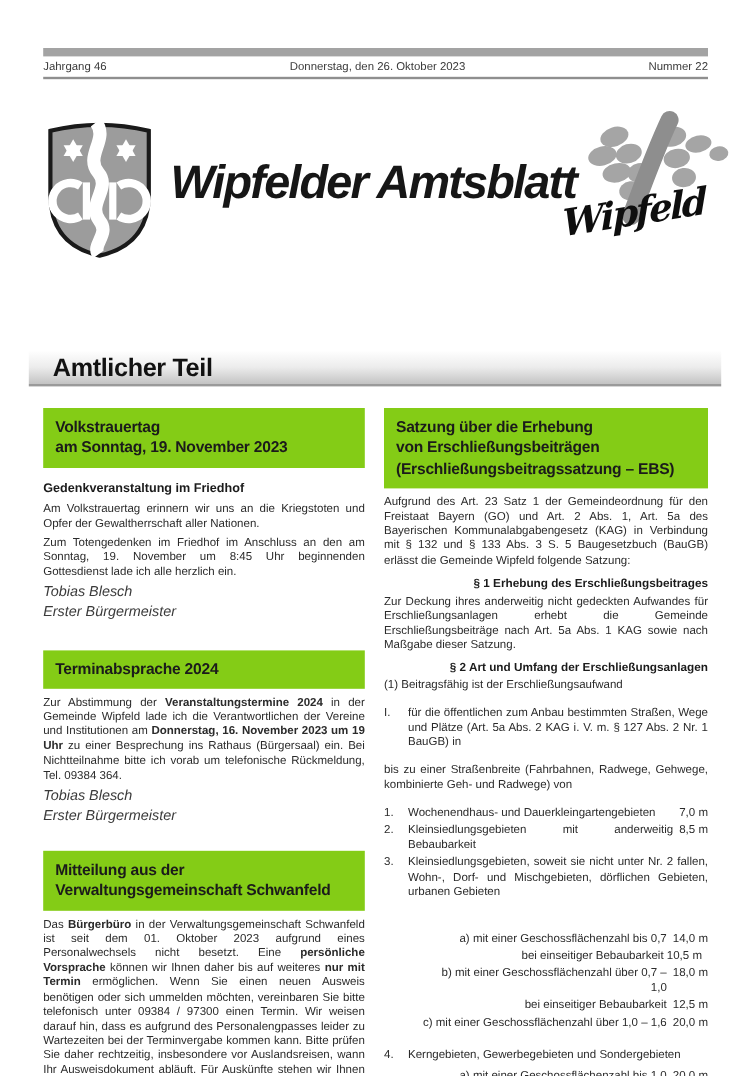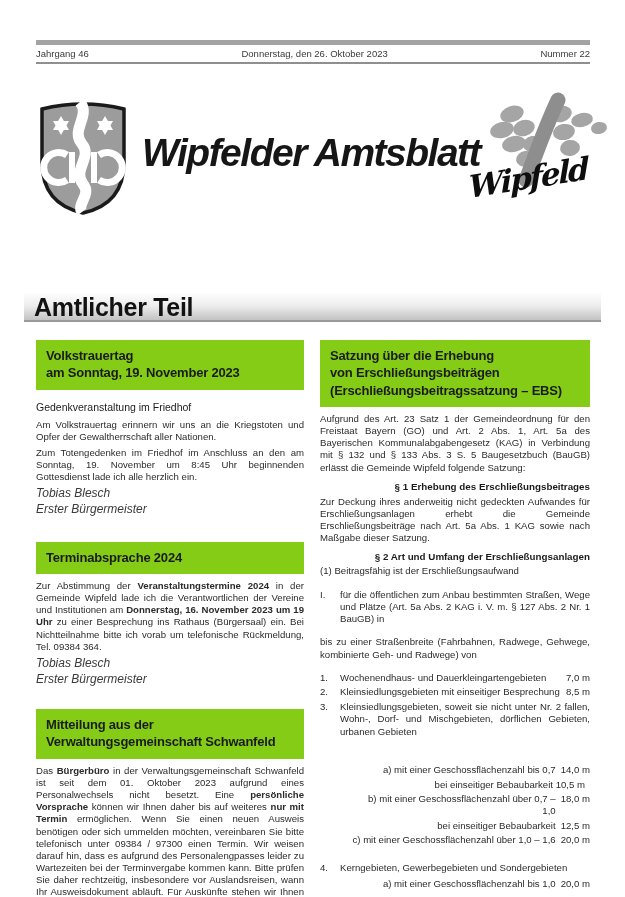--- a/index.html
+++ b/index.html
@@ -3,21 +3,21 @@
 <meta charset="utf-8">
 <style>
   html,body{margin:0;padding:0;background:#ffffff;}
   .page{
     position:relative;width:625px;height:897px;background:#ffffff;
     font-family:"Liberation Sans",sans-serif;color:#2b2b2b;overflow:hidden;
   }
   
   .issue-bar{
     position:absolute;left:36px;right:35px;top:40px;height:17px;
-    border-top:5px solid #a3a3a3;border-bottom:2px solid #8f8f8f;
+    border-top:7px solid #a3a3a3;border-bottom:2px solid #8f8f8f;
     display:flex;justify-content:space-between;align-items:center;
     font-size:9.5px;color:#3a3a3a;
   }
   
   .coat{position:absolute;left:36px;top:94px;}
   .paper-title{
     position:absolute;left:142px;top:131px;
     font-size:39px;font-weight:bold;font-style:italic;letter-spacing:-1.5px;
     color:#161616;white-space:nowrap;
   }
@@ -26,33 +26,33 @@
     position:absolute;left:468px;top:158px;width:140px;
     font-family:"DejaVu Serif",serif;font-style:italic;font-weight:bold;
     font-size:31px;color:#0e0e0e;transform:rotate(-9deg) skewX(-8deg);
     letter-spacing:-2px;white-space:nowrap;
   }
   
   .section-bar{
     position:absolute;left:24px;right:24px;top:292px;height:30px;
     background:linear-gradient(180deg,#ffffff 0%,#ececec 50%,#c3c3c3 100%);
     border-bottom:2px solid #9a9a9a;
-    font-size:25px;font-weight:bold;color:#121212;
-    line-height:30px;padding-left:10px;box-sizing:border-box;
+    font-size:21px;font-weight:bold;color:#121212;
+    line-height:30px;padding-left:20px;box-sizing:border-box;
     letter-spacing:-0.3px;
   }
   
   .col-left{position:absolute;left:36px;top:340px;width:268px;}
   .col-right{position:absolute;left:320px;top:340px;width:270px;}
   .gray-box{
     background:#84cc16;padding:7px 10px 8px 10px;
     font-weight:bold;font-size:13px;line-height:1.33;color:#1b1b1b;
     letter-spacing:-0.2px;
   }
-  .subhead{font-weight:normal;font-size:10.5px;margin-top:11px;color:#1b1b1b;}
+  .subhead{font-weight:bold;font-size:10.5px;margin-top:11px;color:#1b1b1b;}
   .para{font-size:9.6px;line-height:1.27;text-align:justify;margin-top:6px;}
   .para.tight{margin-top:4px;}
   .sig{font-style:italic;font-size:12px;line-height:1.3;margin-top:3px;color:#3a3a3a;}
   .sig div{margin:0;}
   .mt24{margin-top:24px;}
   .mt22{margin-top:22px;}
   .sec-head{
     font-weight:bold;font-size:9.8px;text-align:right;margin-top:7px;color:#1b1b1b;
   }
   .plain-line{font-size:9.6px;line-height:1.3;margin-top:3px;}
@@ -180,21 +180,21 @@
     <div class="width-intro">bis zu einer Straßenbreite (Fahrbahnen, Radwege, Gehwege, kombinierte Geh- und Radwege) von</div>
 
     <div class="num-list">
       <div class="num-row">
         <span class="mk">1.</span>
         <span class="lbl">Wochenendhaus- und Dauerkleingartengebieten</span>
         <span class="val">7,0 m</span>
       </div>
       <div class="num-row">
         <span class="mk">2.</span>
-        <span class="lbl">Kleinsiedlungsgebieten mit einseitiger Besprechung</span>
+        <span class="lbl">Kleinsiedlungsgebieten mit anderweitig Bebaubarkeit</span>
         <span class="val">8,5 m</span>
       </div>
       <div class="num-row">
         <span class="mk">3.</span>
         <span class="lbl">Kleinsiedlungsgebieten, soweit sie nicht unter Nr. 2 fallen, Wohn-, Dorf- und Mischgebieten, dörflichen Gebieten, urbanen Gebieten</span>
       </div>
     </div>
 
     <div class="sub-list">
       <div class="sub-row">

